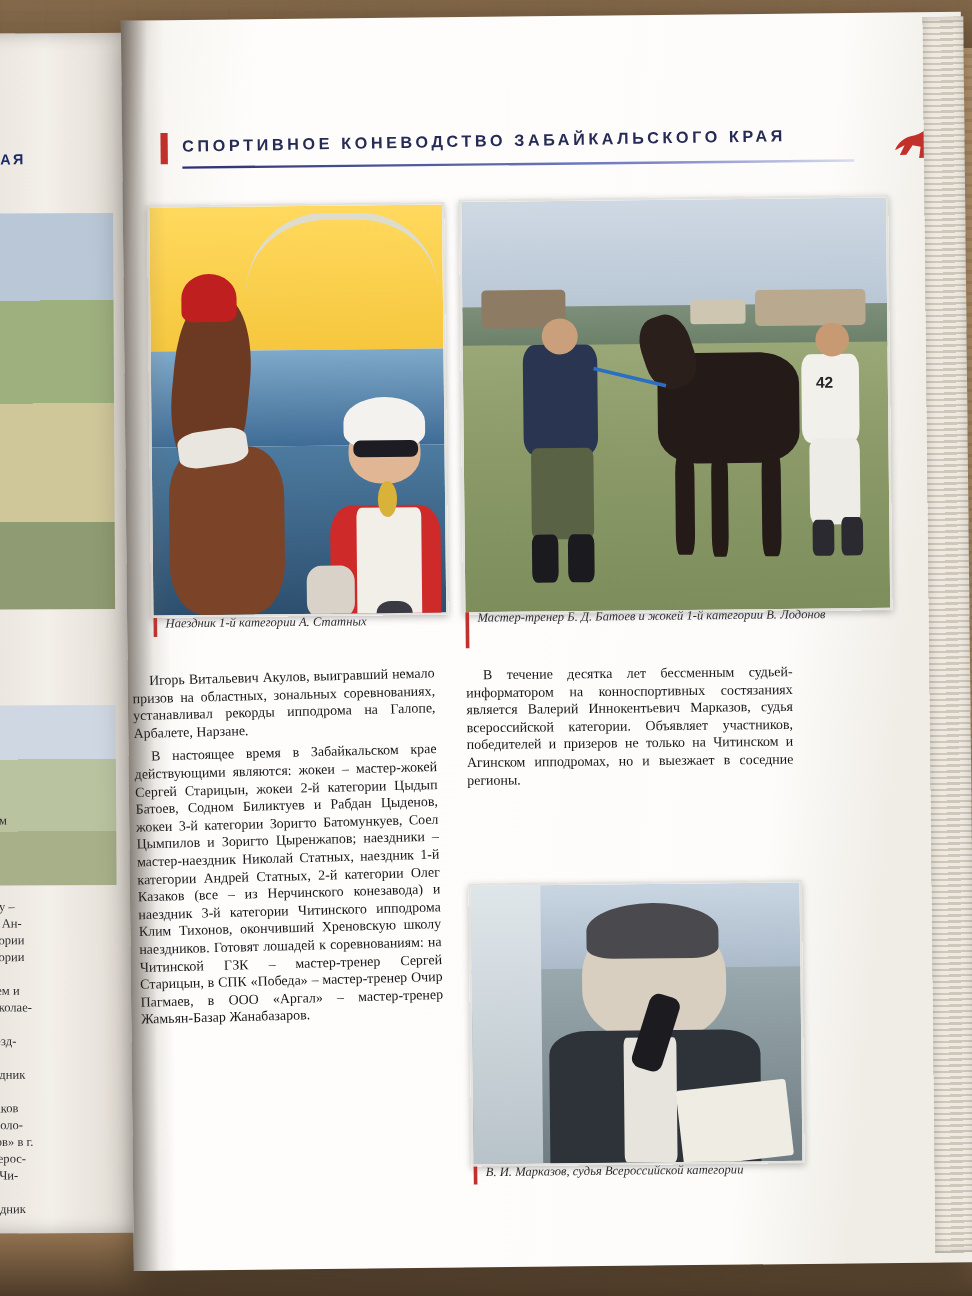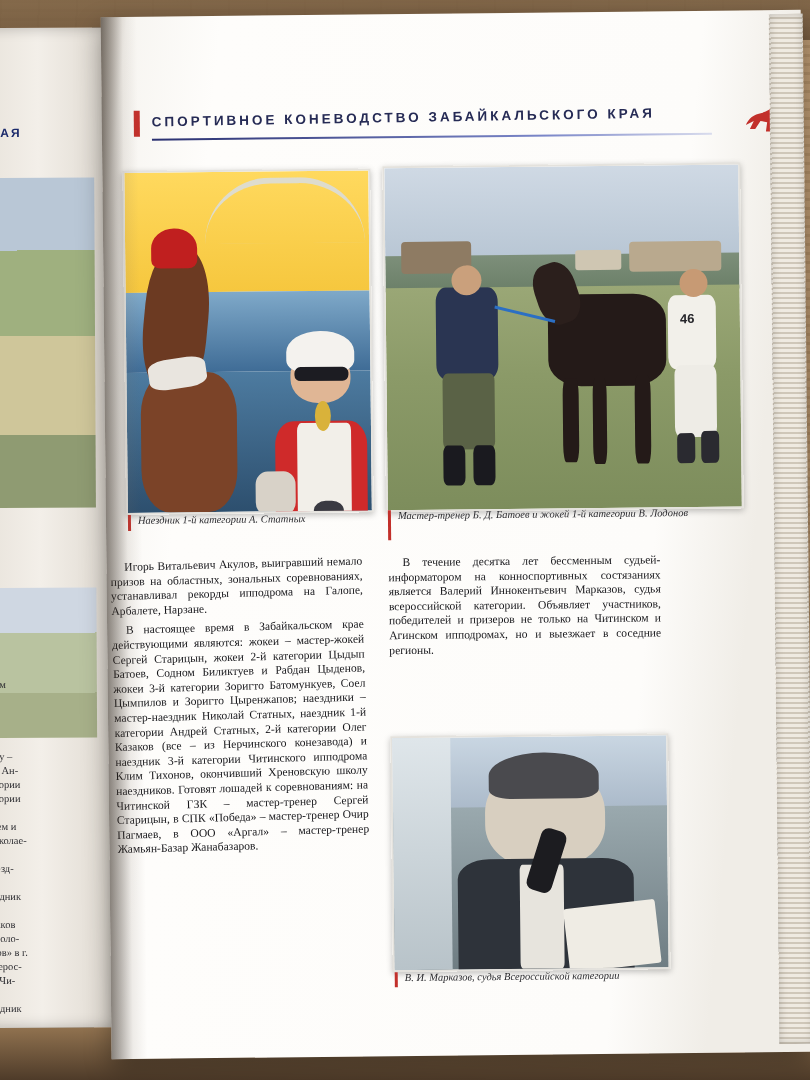--- a/index.html
+++ b/index.html
@@ -209,21 +209,21 @@
         <div class="blob" style="left:176px;top:212px;width:16px;height:84px;background:#241a18;border-radius:20%;"></div>
         <div class="blob" style="left:206px;top:212px;width:14px;height:86px;background:#241a18;border-radius:20%;"></div>
         <div class="blob" style="left:248px;top:210px;width:16px;height:88px;background:#241a18;border-radius:20%;"></div>
         <div style="position:absolute;left:108px;top:146px;width:62px;height:3px;background:#2b6fc4;transform:rotate(14deg);"></div>
 
         <div class="blob" style="left:282px;top:130px;width:48px;height:74px;background:#f2f0ea;border-radius:16%;"></div>
         <div class="blob" style="left:294px;top:104px;width:28px;height:28px;background:#c79a74;border-radius:50%;"></div>
         <div class="blob" style="left:288px;top:200px;width:42px;height:72px;background:#eeece6;border-radius:14%;"></div>
         <div class="blob" style="left:290px;top:268px;width:18px;height:30px;background:#2a2a30;border-radius:20%;"></div>
         <div class="blob" style="left:314px;top:266px;width:18px;height:32px;background:#2a2a30;border-radius:20%;"></div>
-        <div style="position:absolute;left:294px;top:146px;color:#25252a;font-size:13px;font-weight:bold;font-family:'Liberation Sans',sans-serif;">46</div>
+        <div style="position:absolute;left:294px;top:146px;color:#25252a;font-size:13px;font-weight:bold;font-family:'Liberation Sans',sans-serif;">42</div>
       </div>
       <div class="capbar" style="left:282px;top:496px;width:3px;height:30px;"></div>
       <div class="cap" style="left:292px;top:495px;width:300px;">Мастер-тренер Б. Д. Батоев и жокей 1-й категории В. Лодонов</div>
 
       <div class="col colL" style="left:6px;top:542px;width:252px;">
         <p class="first">Игорь Витальевич Акулов, выигравший немало призов на областных, зональных соревнованиях, устанавливал рекорды ипподрома на Галопе, Арбалете, Нарзане.</p>
         <p style="margin-top:5px;">В настоящее время в Забайкальском крае действующими являются: жокеи – мастер-жокей Сергей Старицын, жокеи 2-й категории Цыдып Батоев, Содном Биликтуев и Рабдан Цыденов, жокеи 3-й категории Зоригто Батомункуев, Соел Цымпилов и Зоригто Цыренжапов; наездники – мастер-наездник Николай Статных, наездник 1-й категории Андрей Статных, 2-й категории Олег Казаков (все – из Нерчинского конезавода) и наездник 3-й категории Читинского ипподрома Клим Тихонов, окончивший Хреновскую школу наездников. Готовят лошадей к соревнованиям: на Читинской ГЗК – мастер-тренер Сергей Старицын, в СПК «Победа» – мастер-тренер Очир Пагмаев, в ООО «Аргал» – мастер-тренер Жамьян-Базар Жанабазаров.</p>
       </div>
 
       <div class="col colR" style="left:282px;top:542px;width:272px;">

